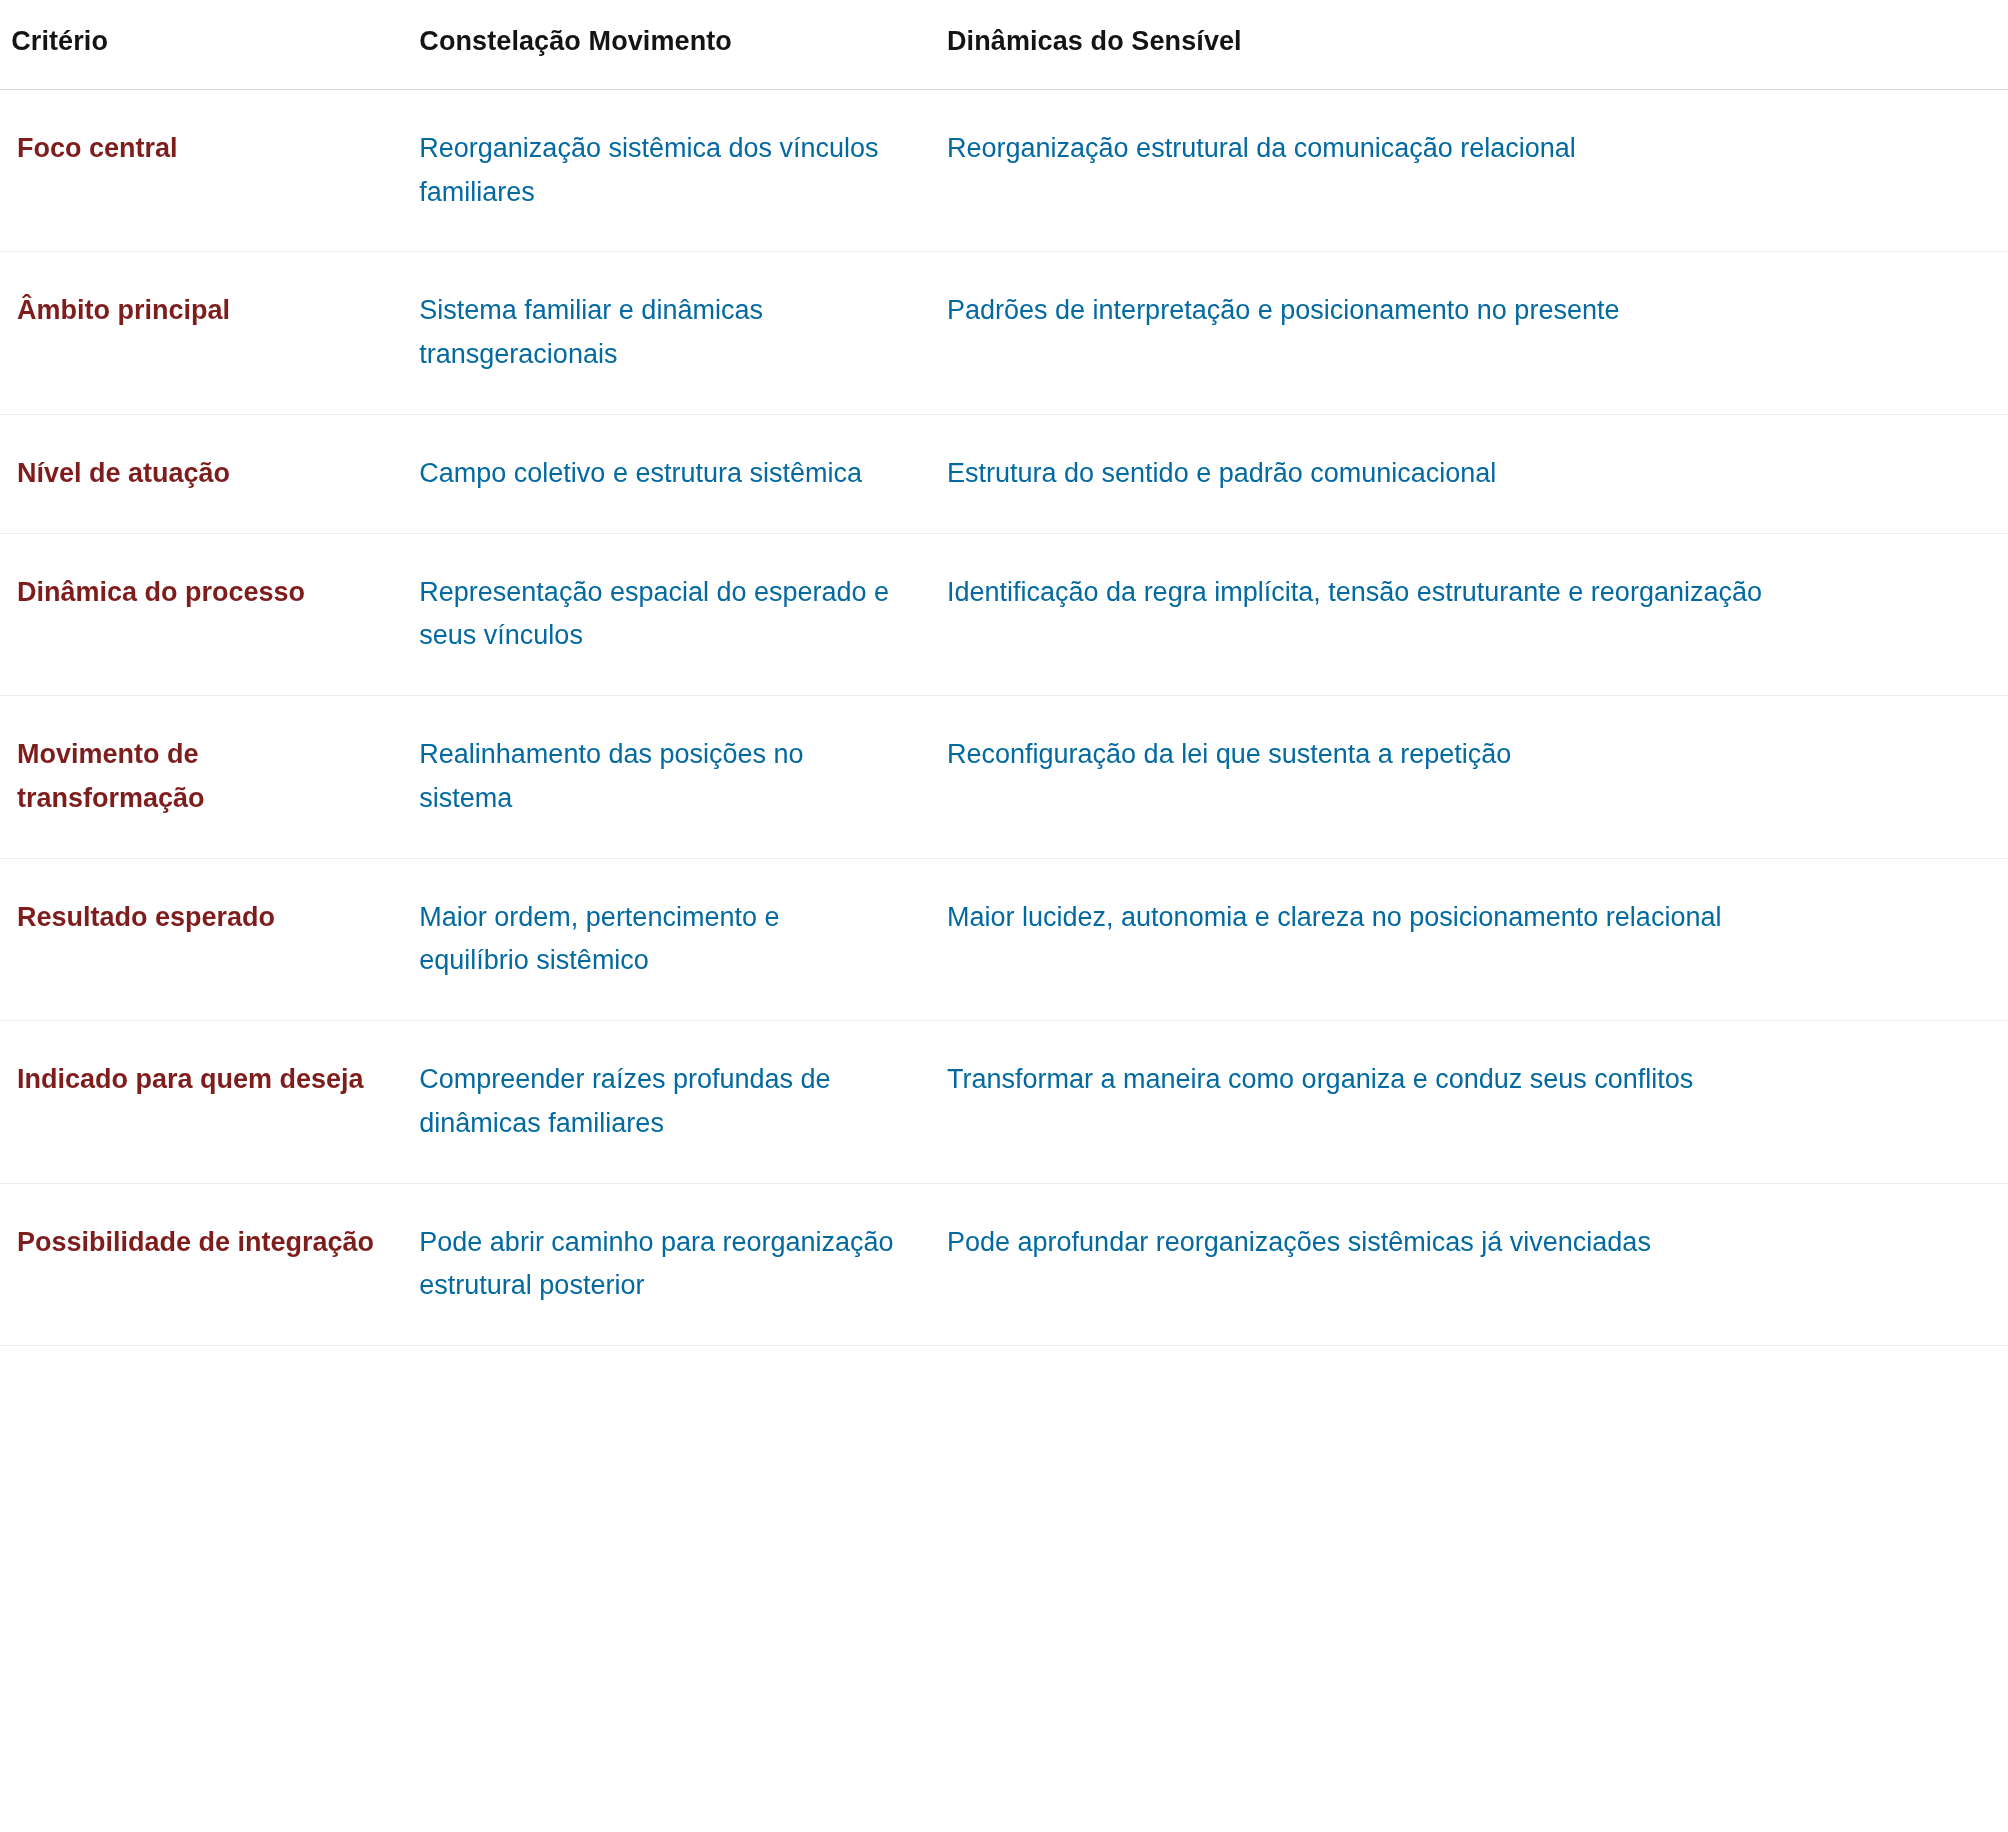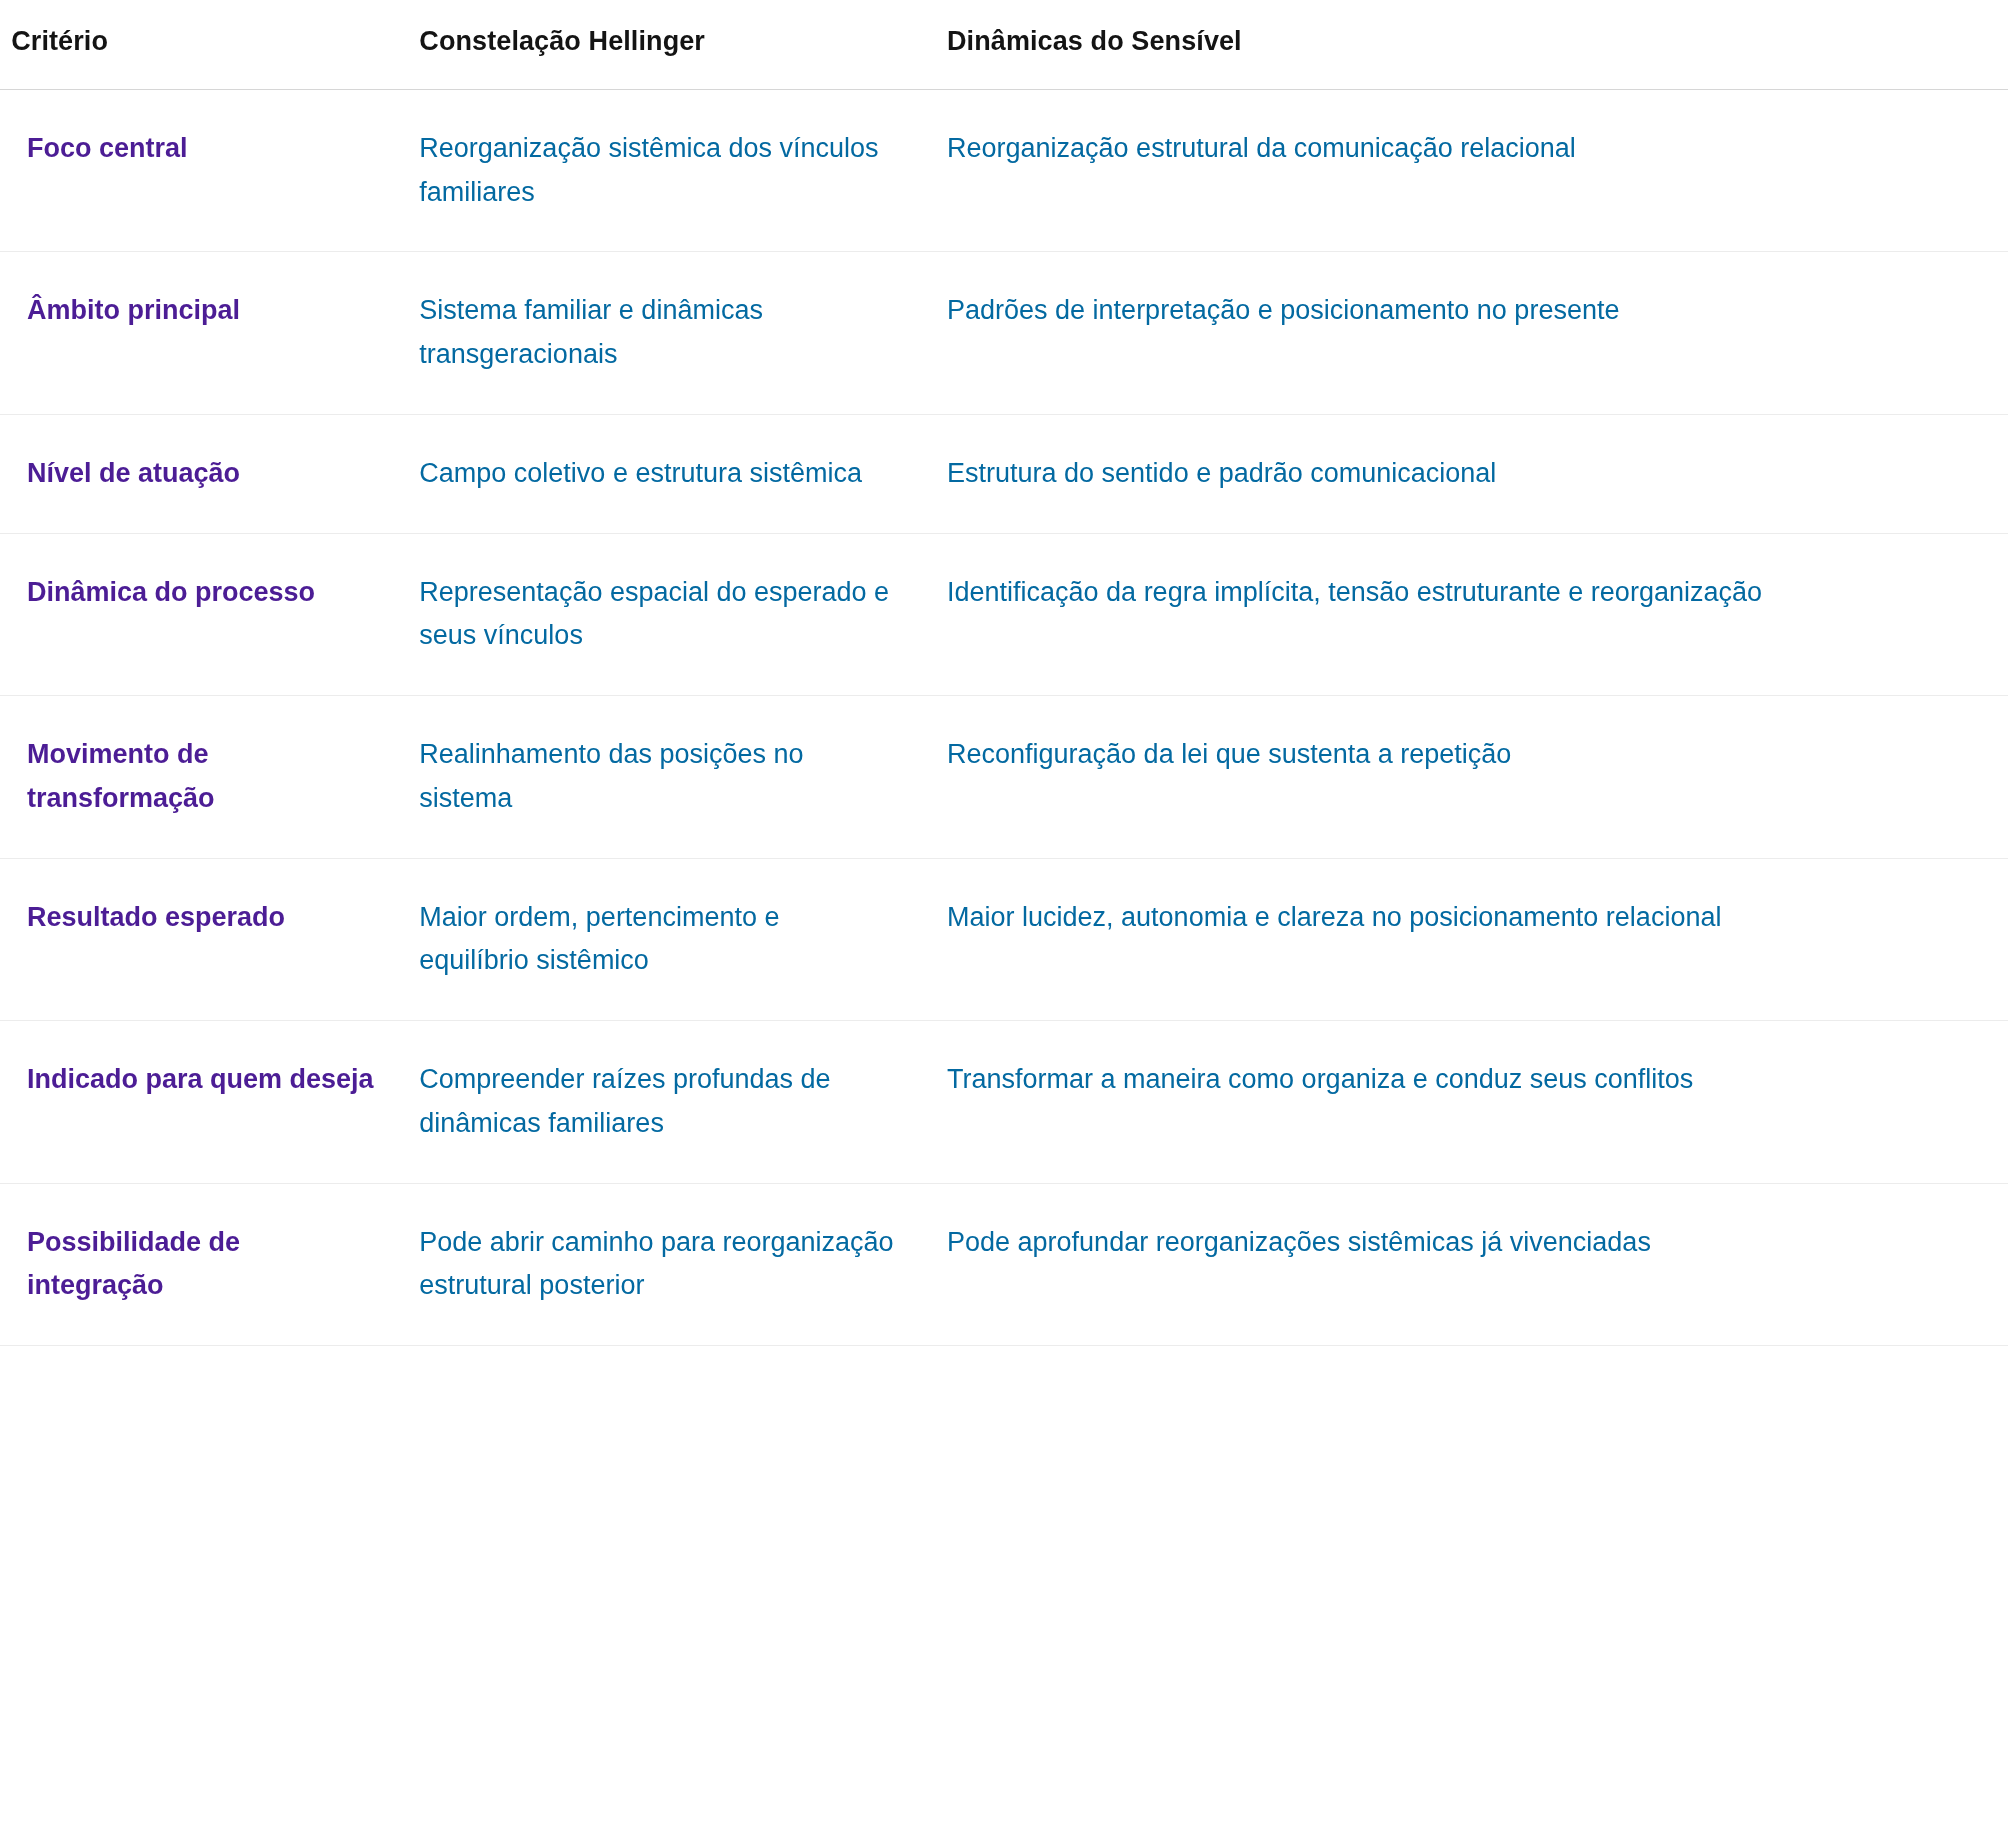--- a/index.html
+++ b/index.html
@@ -48,40 +48,40 @@
     color: #0369a1;
     padding: 37px 37px 37px 0;
     border-bottom: 0.9px solid #ececec;
   }
   tbody tr:last-child td {
     border-bottom: 0.9px solid #ececec;
   }
 
   tbody td.cell-criterio {
     font-weight: 700;
-    color: #4c1d95;
-    padding-left: 27px;
+    color: #7f1d1d;
+    padding-left: 17px;
     padding-right: 28px;
   }
   tbody td.cell-a { padding-left: 9.3px; font-weight: 400; }
   tbody td.cell-b { padding-left: 15px; font-weight: 400; padding-right: 18.6px; }
 </style>
 </head>
 <body>
 
 <table class="comparison-table">
   <colgroup>
     <col class="col-criterio">
     <col class="col-a">
     <col class="col-b">
   </colgroup>
   <thead>
     <tr>
       <th class="cell-criterio">Critério</th>
-      <th class="cell-a">Constelação Hellinger</th>
+      <th class="cell-a">Constelação Movimento</th>
       <th class="cell-b">Dinâmicas do Sensível</th>
     </tr>
   </thead>
   <tbody>
     <tr>
       <td class="cell-criterio">Foco central</td>
       <td class="cell-a">Reorganização sistêmica dos vínculos familiares</td>
       <td class="cell-b">Reorganização estrutural da comunicação relacional</td>
     </tr>
     <tr>

